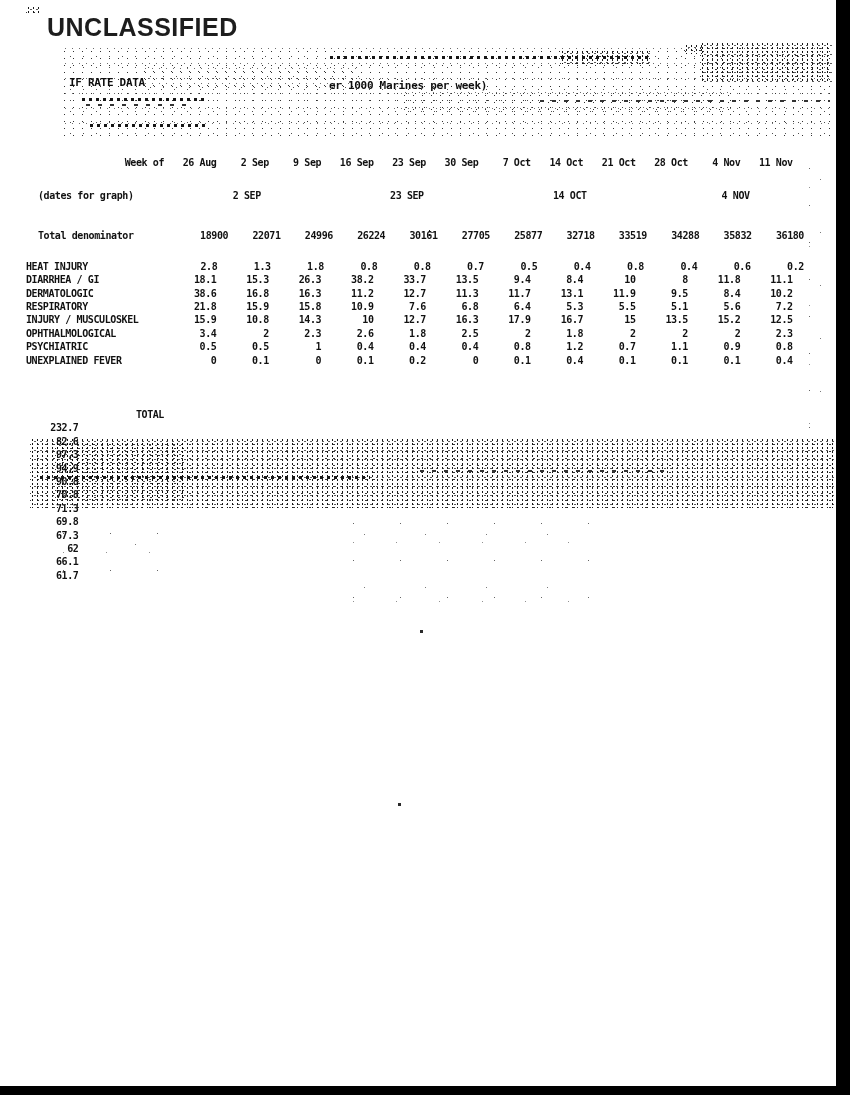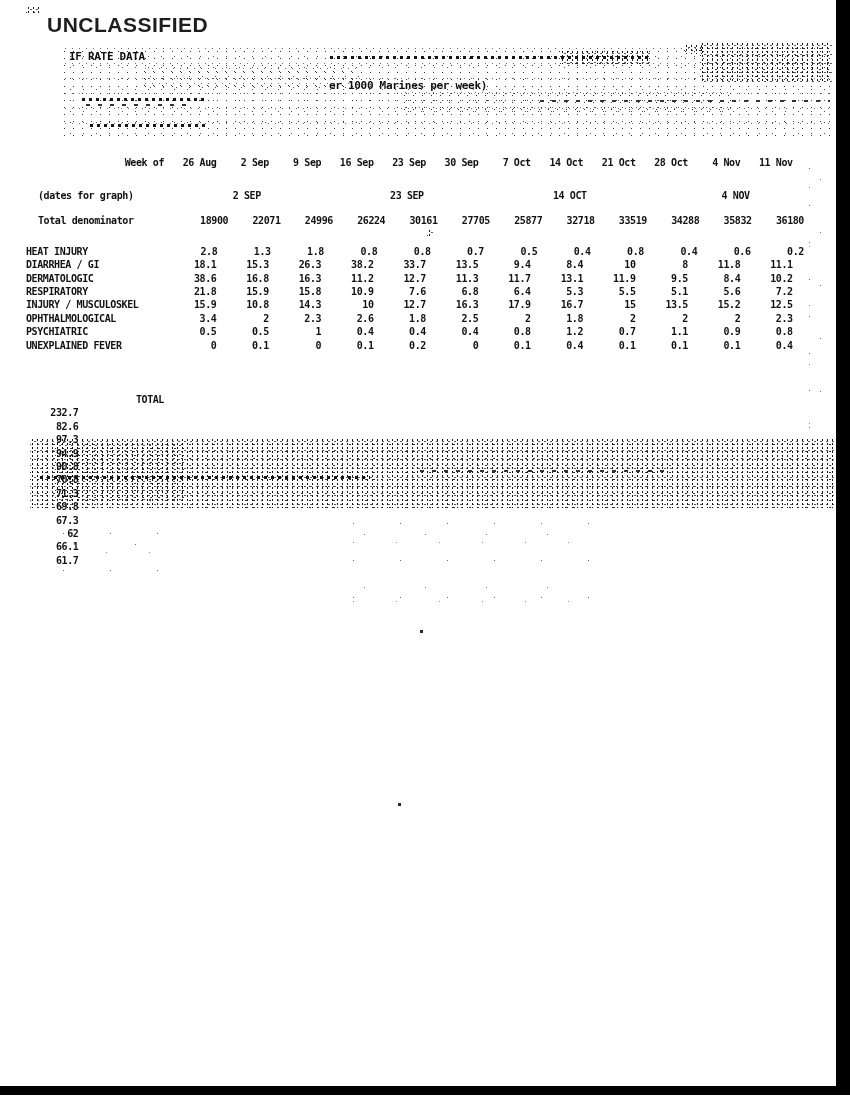--- a/index.html
+++ b/index.html
@@ -11,42 +11,42 @@
     font-family:"DejaVu Sans Mono","Liberation Mono",monospace;
     color:#111;
   }
   
   .bar-right{position:absolute;left:836px;top:0;width:14px;height:1087px;background:#000;}
   .bar-bottom{position:absolute;left:0;top:1086px;width:850px;height:9px;background:#000;}
 
   .classification{
     position:absolute;left:47px;top:13px;
     font-family:"Liberation Sans","DejaVu Sans",sans-serif;
-    font-weight:700;font-size:21px;letter-spacing:.5px;color:#1d1d1d;
+    font-weight:700;font-size:25px;letter-spacing:.5px;color:#1d1d1d;
   }
   .frag{
     position:absolute;font-size:11px;font-weight:700;
     letter-spacing:-0.3px;color:#0e0e0e;white-space:pre;
   }
-  #titleFrag{left:69px;top:50px;}
+  #titleFrag{left:69px;top:76px;}
   #subFrag{left:329px;top:79px;}
 
   
   .rate-table{
     position:absolute;left:26px;top:156px;width:778px;
     font-size:10px;font-weight:700;letter-spacing:-0.4px;
   }
   .trow{display:flex;height:13.4px;line-height:13.4px;}
   .trow.hdr{height:14px;line-height:14px;}
   .lbl{width:138px;white-space:pre;}
   .lbl.right{text-align:right;}
   .lbl.indent{padding-left:12px;}
   .cell{width:52.4px;text-align:right;white-space:pre;}
   .gap-a{margin-top:19px;gap:11px;}
-  .gap-b{margin-top:12px;align-items:center;}
+  .gap-b{margin-top:27px;align-items:center;}
   .gap-c{margin-top:17px;justify-content:space-between;}
   .gap-d{margin-top:41px;flex-direction:column;}
 
   
   .speck{
     position:absolute;
     background-image:
       radial-gradient(circle,#000 .7px,transparent .8px),
       radial-gradient(circle,#222 .6px,transparent .7px),
       radial-gradient(circle,#4a4a4a .5px,transparent .6px);

